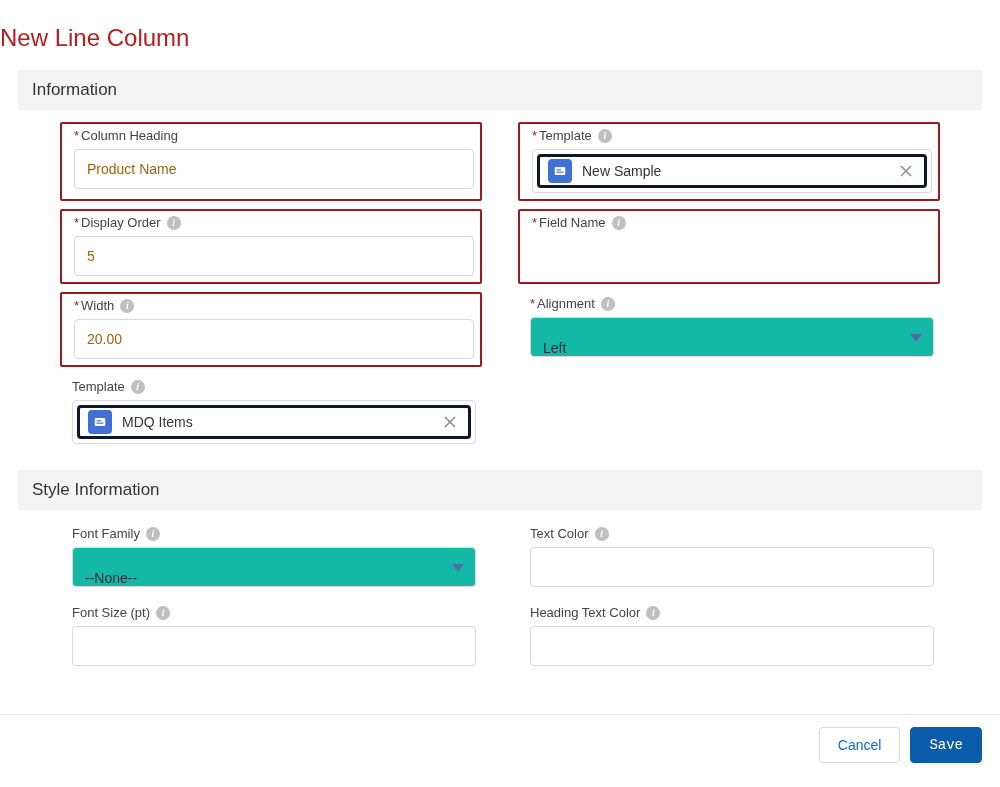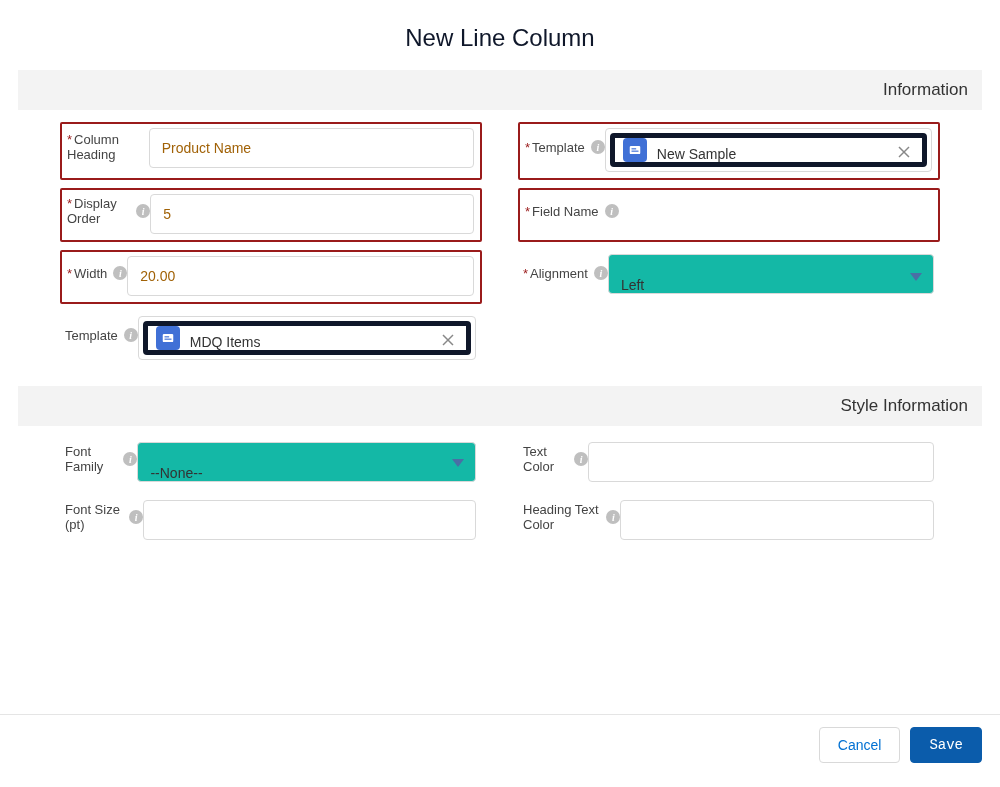--- a/index.html
+++ b/index.html
@@ -5,46 +5,46 @@
   * { box-sizing: border-box; margin: 0; padding: 0; }
   body {
     font-family: -apple-system, BlinkMacSystemFont, "Segoe UI", Arial, sans-serif;
     background: #fff;
     color: #3e3e3c;
     width: 1000px;
     height: 787px;
     position: relative;
   }
   .page-title {
-    text-align: center;
+    text-align: left;
     font-size: 24px;
     font-weight: 300;
-    color: #0f172a;
+    color: #b91c1c;
     padding: 24px 0 18px 0;
   }
   .container { padding: 0 18px; }
   .section-header {
     background: #f3f3f3;
     padding: 10px 14px;
     font-size: 17px;
     color: #333;
     font-weight: 400;
     margin-bottom: 12px;
-    text-align: right;
   }
   .form-grid {
     display: grid;
     grid-template-columns: 1fr 1fr;
     column-gap: 36px;
     row-gap: 8px;
     padding: 0 42px 20px 42px;
   }
   .field {
     display: flex;
-    padding: 4px 6px 6px 5px;
+    flex-direction: column;
+    padding: 4px 6px 6px 12px;
   }
   .field.highlighted {
     border: 2px solid #9a1b1b;
     border-radius: 2px;
   }
   .field-label {
     font-size: 13px;
     color: #444;
     margin-bottom: 6px;
     display: flex;
@@ -93,25 +93,25 @@
     border: 1px solid #d9d9d9;
     border-radius: 4px;
     background: #fff;
     padding: 4px;
     display: flex;
     align-items: center;
   }
   .pill-inner {
     flex: 1;
     height: 100%;
-    border: 5px solid #0f172a;
-    border-radius: 4px;
-    background: #fff;
-    display: flex;
-    align-items: flex-end;
+    border: 3px solid #0f172a;
+    border-radius: 4px;
+    background: #fff;
+    display: flex;
+    align-items: center;
     padding: 0 8px;
     gap: 10px;
   }
   .pill-icon {
     width: 24px;
     height: 24px;
     border-radius: 4px;
     background: #4070d6;
     display: flex;
     align-items: center;

